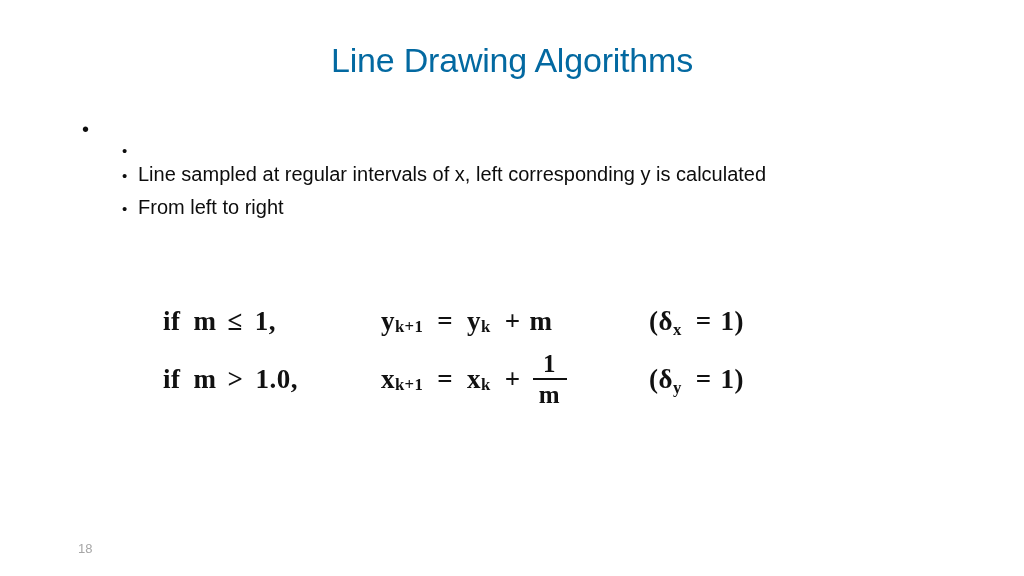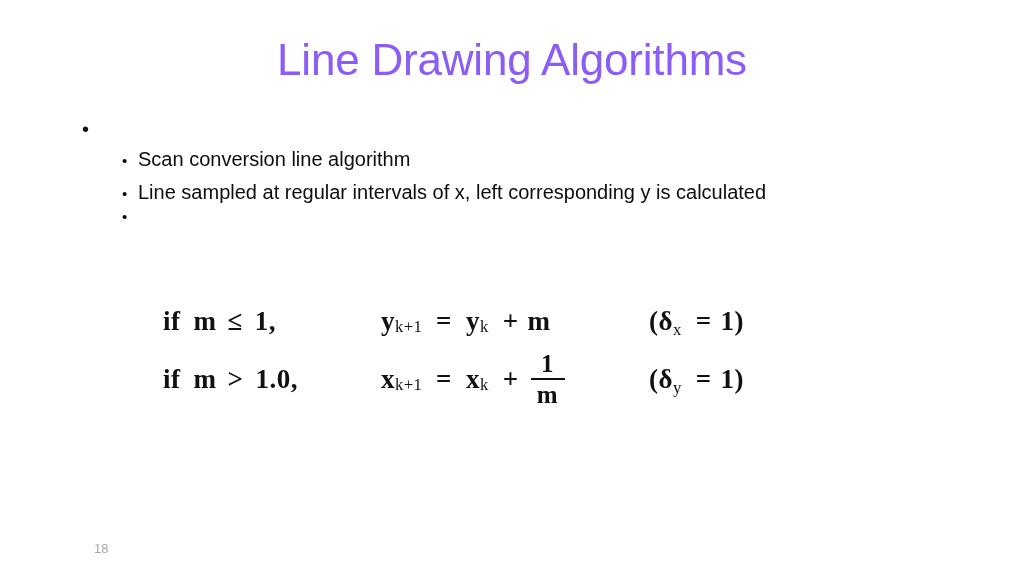--- a/index.html
+++ b/index.html
@@ -22,24 +22,24 @@
   }
 
   
   .slide-title {
     position: absolute;
     left: 0;
     top: 38px;
     width: 1024px;
     text-align: center;
     font-family: "Liberation Sans", sans-serif;
-    font-size: 44px;
+    font-size: 34px;
     font-weight: 400;
     line-height: 44px;
-    color: #8b5cf6;
+    color: #0369a1;
     letter-spacing: -0.2px;
     white-space: nowrap;
   }
 
   
   .body-block {
     position: absolute;
     left: 82px;
     top: 119px;
     width: 880px;
@@ -117,21 +117,21 @@
     white-space: nowrap;
   }
   .tok { display: inline-block; }
   .sp-s { width: 9px; display: inline-block; }
   .sp-m { width: 14px; display: inline-block; }
   sub {
     font-size: 0.62em;
     vertical-align: baseline;
     position: relative;
     top: 0.34em;
-    font-weight: 400;
+    font-weight: 700;
     letter-spacing: 0.3px;
   }
   .frac {
     display: inline-flex;
     flex-direction: column;
     align-items: center;
     vertical-align: middle;
     margin: 0 3px;
     line-height: 1;
   }
@@ -146,21 +146,21 @@
     background: #111111;
   }
   .frac .den {
     font-size: 25px;
     padding: 2px 6px 0 6px;
   }
 
   
   .page-number {
     position: absolute;
-    left: 94px;
+    left: 78px;
     top: 541px;
     font-family: "Liberation Sans", sans-serif;
     font-size: 13px;
     color: #a6a6a6;
   }
 </style>
 </head>
 <body>
 
 <div class="slide">
@@ -168,30 +168,30 @@
   <div class="slide-title">Line Drawing Algorithms</div>
 
   <div class="body-block">
 
     <div class="bullet-l1">
       <span class="dot">•</span>
     </div>
 
     <div class="bullet-l2">
       <span class="dot">•</span>
-      <span class="bullet-text">Scan conversion line algorithm</span>
     </div>
 
     <div class="bullet-l2">
       <span class="dot">•</span>
       <span class="bullet-text">Line sampled at regular intervals of x, left corresponding y is calculated</span>
     </div>
 
     <div class="bullet-l2">
       <span class="dot">•</span>
+      <span class="bullet-text">From left to right</span>
     </div>
 
   </div>
 
   <div class="math-block">
 
     <div class="math-row">
       <span class="m-cond">
         <span class="tok kw">if</span>
         <span class="tok var">m</span>

